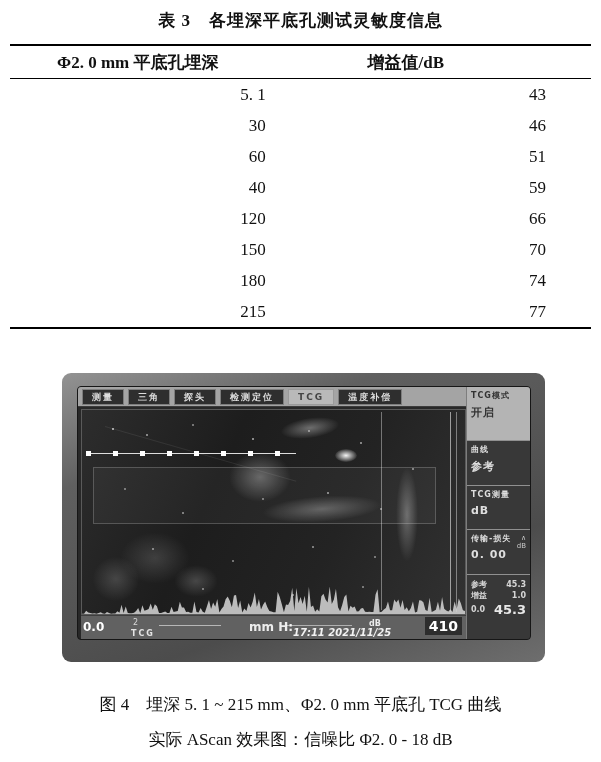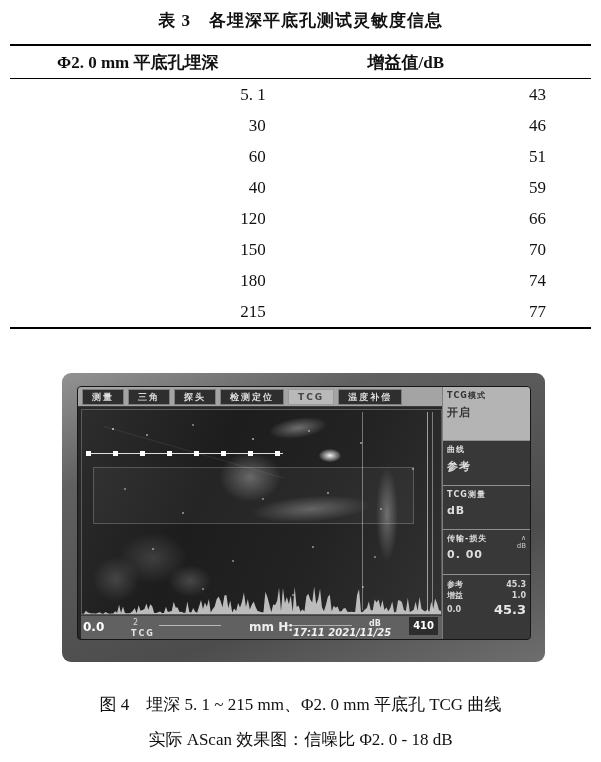--- a/index.html
+++ b/index.html
@@ -69,24 +69,24 @@
   .status-bar{height:23px;background:#616161;position:relative;border-top:1px solid #3f3f3f;
     color:#ececec;font-size:9px;margin-left:3px;}
   .sb-depth{position:absolute;left:2px;top:4px;font-size:12px;font-weight:bold;color:#fff;}
   .sb-gate{position:absolute;left:52px;top:2px;font-size:8px;color:#d8d8d8;}
   .sb-mode{position:absolute;left:50px;top:13px;font-size:8px;font-weight:bold;letter-spacing:2px;color:#e4e4e4;}
   .sb-dash1{position:absolute;left:78px;top:9px;width:62px;height:1px;background:rgba(255,255,255,.55);}
   .sb-units{position:absolute;left:168px;top:4px;font-size:12px;font-weight:bold;}
   .sb-dash2{position:absolute;left:205px;top:9px;width:66px;height:1px;background:rgba(255,255,255,.5);}
   .sb-dt{position:absolute;left:212px;top:11px;font-size:10px;font-weight:bold;font-style:italic;color:#f2f2f2;white-space:nowrap;}
   .sb-db{position:absolute;left:288px;top:3px;font-size:8px;font-weight:bold;}
-  .sb-range{position:absolute;right:4px;top:1px;font-size:10px;font-weight:bold;color:#fff;
+  .sb-range{position:absolute;right:4px;top:1px;font-size:14px;font-weight:bold;color:#fff;
     background:#2d2d2d;padding:0 4px;line-height:18px;}
 
-  .side-panel{width:88px;box-sizing:border-box;display:flex;flex-direction:column;
+  .side-panel{width:64px;box-sizing:border-box;display:flex;flex-direction:column;
     background:#383838;border-left:1px solid #7d7d7d;}
   .panel-box{box-sizing:border-box;border-bottom:1px solid #909090;padding:3px 4px 2px;
     color:#dedede;position:relative;overflow:hidden;}
   .panel-box .lbl{font-size:8px;font-weight:bold;letter-spacing:1px;}
   .panel-box .val{font-size:11px;font-weight:bold;margin-top:4px;letter-spacing:1px;}
   .panel-box.bright{background:#b4b4b4;color:#333;}
   .panel-box .unit-stack{position:absolute;right:4px;top:4px;text-align:right;font-size:7px;
     color:#c9c9c9;line-height:8px;}
   #gain-box{flex:1;border-bottom:none;padding-top:4px;}
   .gain-row{display:flex;justify-content:space-between;font-size:8px;font-weight:bold;

